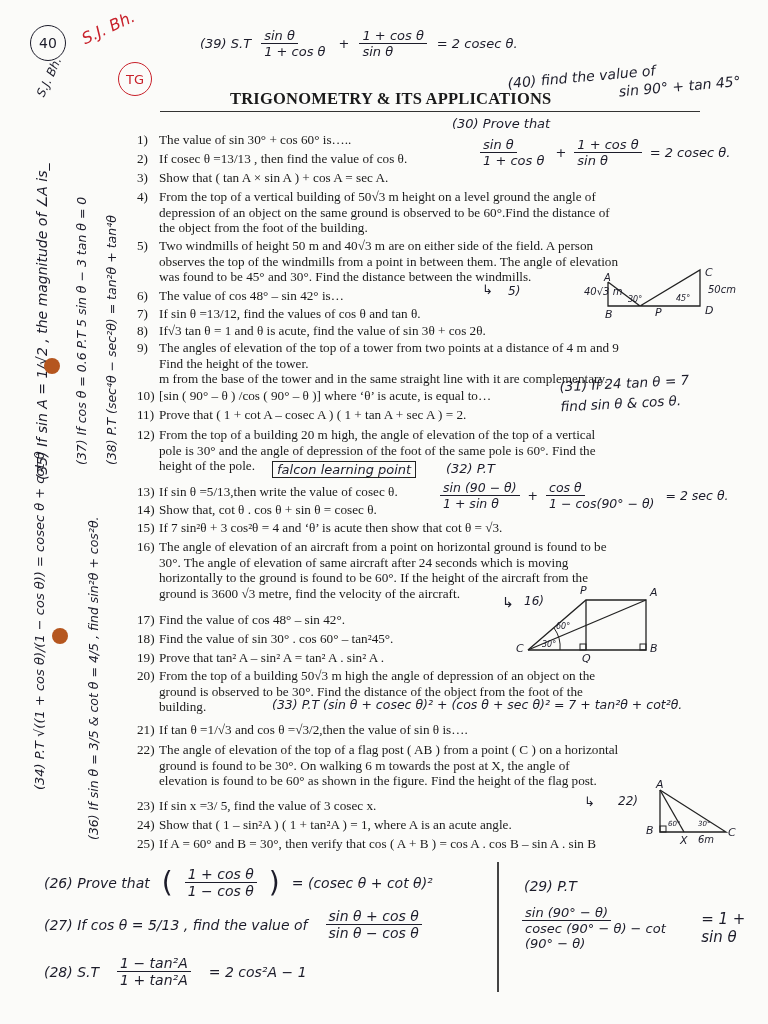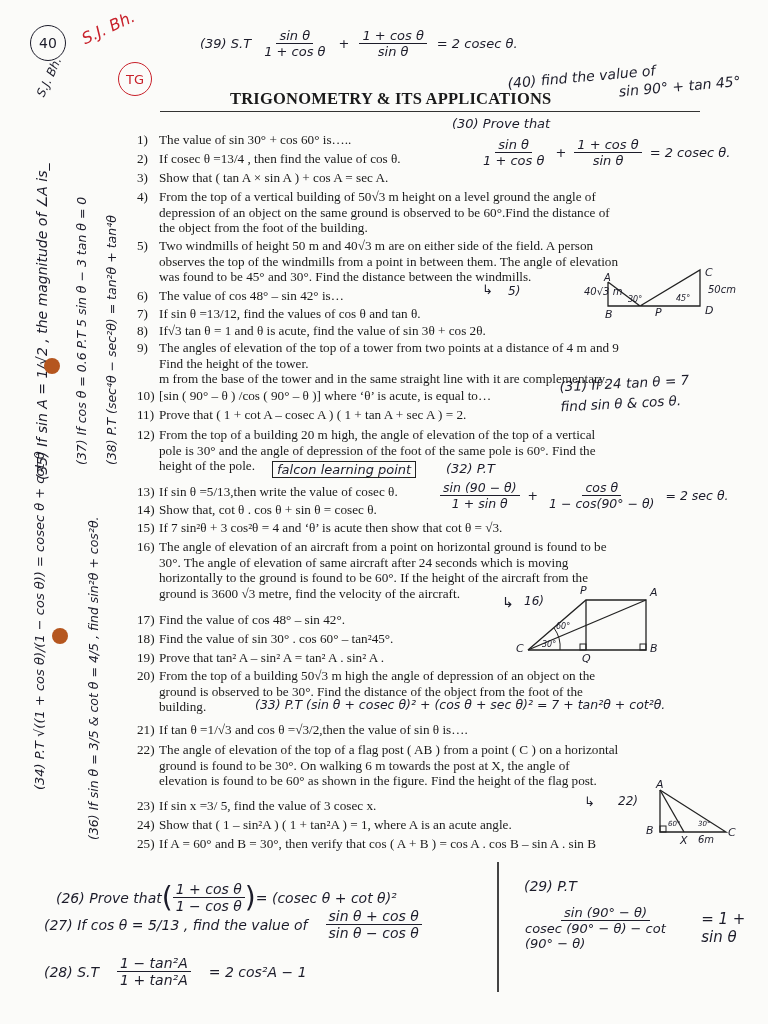--- a/index.html
+++ b/index.html
@@ -5,21 +5,21 @@
   html,body{margin:0;padding:0;}
   body{width:768px;height:1024px;background:#fbfbf9;position:relative;overflow:hidden;font-family:"Liberation Serif",serif;color:#1a1a1a;}
   .abs{position:absolute;}
   .hw{font-family:"DejaVu Sans",sans-serif;font-style:italic;color:#1c1c2a;}
   .red{color:#c8202a;}
   .title{left:230px;top:89px;font-size:16.5px;font-weight:bold;letter-spacing:0.2px;}
   .rule{left:160px;top:111px;width:540px;height:1px;background:#333;}
   .q{position:absolute;left:137px;font-size:13.2px;line-height:15.6px;}
   .q .num{display:inline-block;width:22px;}
   .cont{padding-left:22px;display:block;}
-  .frac{display:inline-flex;flex-direction:column;align-items:center;vertical-align:middle;}
+  .frac{display:inline-flex;flex-direction:column;align-items:flex-start;vertical-align:middle;}
   .frac .n{border-bottom:1px solid #1c1c2a;padding:0 3px;}
   .frac .d{padding:0 3px;}
   .rot{position:absolute;transform-origin:left top;transform:rotate(-90deg);white-space:nowrap;}
   .circle{border:1.5px solid #1c1c2a;border-radius:50%;display:flex;align-items:center;justify-content:center;}
   .dot{position:absolute;width:16px;height:16px;border-radius:50%;background:#b5561f;}
   .vline{position:absolute;width:1.5px;background:#444;}
   .boxed{border:1.5px solid #222;padding:0 4px;}
 </style>
 </head>
 <body>
@@ -63,21 +63,21 @@
     </span>
   <span>+</span>
   <span class="frac">
       <span class="n">1 + cos θ</span>
       <span class="d">sin θ</span>
     </span>
   <span>= 2 cosec θ.</span>
 </div>
 
 <div class="q" style="top:132px;"><span class="num">1)</span><span>The value of sin 30° + cos 60° is…..</span></div>
-<div class="q" style="top:151px;"><span class="num">2)</span><span>If cosec θ =13/4 , then find the value of cos θ.</span></div>
+<div class="q" style="top:151px;"><span class="num">2)</span><span>If cosec θ =13/13 , then find the value of cos θ.</span></div>
 <div class="q" style="top:170px;"><span class="num">3)</span><span>Show that ( tan A × sin A ) + cos A = sec A.</span></div>
 <div class="q" style="top:189px;width:560px;"><span class="num">4)</span><span>From the top of a vertical building of 50√3 m height on a level ground the angle of</span><span class="cont">depression of an object on the same ground is observed to be 60°.Find the distance of</span><span class="cont">the object from the foot of the building.</span></div>
 <div class="q" style="top:238px;width:560px;"><span class="num">5)</span><span>Two windmills of height 50 m and 40√3 m are on either side of the field. A person</span><span class="cont">observes the top of the windmills from a point in between them. The angle of elevation</span><span class="cont">was found to be 45° and 30°. Find the distance between the windmills.</span></div>
 <div class="q" style="top:288px;"><span class="num">6)</span><span>The value of cos 48° – sin 42° is…</span></div>
 <div class="q" style="top:306px;"><span class="num">7)</span><span>If sin θ =13/12, find the values of cos θ and tan θ.</span></div>
 <div class="q" style="top:323px;"><span class="num">8)</span><span>If√3 tan θ = 1 and θ is acute, find the value of sin 3θ + cos 2θ.</span></div>
 <div class="q" style="top:340px;width:560px;"><span class="num">9)</span><span>The angles of elevation of the top of a tower from two points at a distance of 4 m and 9</span><span class="cont">Find the height of the tower.</span><span class="cont">m from the base of the tower and in the same straight line with it are complementary.</span></div>
 <div class="q" style="top:388px;"><span class="num">10)</span><span>[sin ( 90° – θ ) /cos ( 90° – θ )] where ‘θ’ is acute, is equal to…</span></div>
 <div class="q" style="top:407px;"><span class="num">11)</span><span>Prove that ( 1 + cot A – cosec A ) ( 1 + tan A + sec A ) = 2.</span></div>
 <div class="q" style="top:427px;width:560px;"><span class="num">12)</span><span>From the top of a building 20 m high, the angle of elevation of the top of a vertical</span><span class="cont">pole is 30° and the angle of depression of the foot of the same pole is 60°. Find the</span><span class="cont">height of the pole.</span></div>
@@ -108,21 +108,21 @@
       <span class="d">1 + sin θ</span>
     </span>
   <span>+</span>
   <span class="frac">
       <span class="n">cos θ</span>
       <span class="d">1 − cos(90° − θ)</span>
     </span>
   <span>= 2 sec θ.</span>
 </div>
 
-<div class="abs hw" style="left:255px;top:697px;font-size:12.5px;">(33) P.T (sin θ + cosec θ)² + (cos θ + sec θ)² = 7 + tan²θ + cot²θ.</div>
+<div class="abs hw" style="left:272px;top:697px;font-size:12.5px;">(33) P.T (sin θ + cosec θ)² + (cos θ + sec θ)² = 7 + tan²θ + cot²θ.</div>
 
 <div class="abs" style="left:480px;top:262px;width:260px;height:60px;">
   <span class="abs hw" style="left:2px;top:20px;font-size:13px;">↳</span>
   <span class="abs hw" style="left:28px;top:22px;font-size:12px;">5)</span>
   <svg class="abs" style="left:0;top:0;" width="260" height="60">
     <polyline points="128,20 128,44 220,44 220,8 160,44 128,20" fill="none" stroke="#222" stroke-width="1.3"></polyline>
   </svg>
   <span class="abs hw" style="left:124px;top:10px;font-size:10px;">A</span>
   <span class="abs hw" style="left:125px;top:46px;font-size:11px;">B</span>
   <span class="abs hw" style="left:175px;top:44px;font-size:11px;">P</span>
@@ -172,21 +172,21 @@
 </div>
 
 <div class="rot hw" style="left:34px;top:480px;font-size:14px;">(35) If sin A = 1/√2 , the magnitude of ∠A is_</div>
 <div class="rot hw" style="left:74px;top:465px;font-size:12.5px;">(37) If cos θ = 0.6 P.T 5 sin θ − 3 tan θ = 0</div>
 <div class="rot hw" style="left:104px;top:465px;font-size:12.5px;">(38) P.T (sec⁴θ − sec²θ) = tan²θ + tan⁴θ</div>
 <div class="rot hw" style="left:32px;top:790px;font-size:13px;">(34) P.T √((1 + cos θ)/(1 − cos θ)) = cosec θ + cot θ</div>
 <div class="rot hw" style="left:86px;top:840px;font-size:12.5px;">(36) If sin θ = 3/5 &amp; cot θ = 4/5 , find sin²θ + cos²θ.</div>
 <div class="dot" style="left:44px;top:358px;"></div>
 <div class="dot" style="left:52px;top:628px;"></div>
 
-<div class="abs hw" style="left:56px;top:866px;font-size:14px;display:flex;align-items:center;gap:0;margin-top:15px;">
+<div class="abs hw" style="left:44px;top:866px;font-size:14px;display:flex;align-items:center;gap:12px;">
   <span>(26) Prove that</span>
   <span style="font-size:28px;font-style:normal;">(</span>
   <span class="frac">
       <span class="n">1 + cos θ</span>
       <span class="d">1 − cos θ</span>
     </span>
   <span style="font-size:28px;font-style:normal;">)</span>
   <span>= (cosec θ + cot θ)²</span>
 </div>
 <div class="abs hw" style="left:44px;top:908px;font-size:14px;display:flex;align-items:center;gap:18px;">

